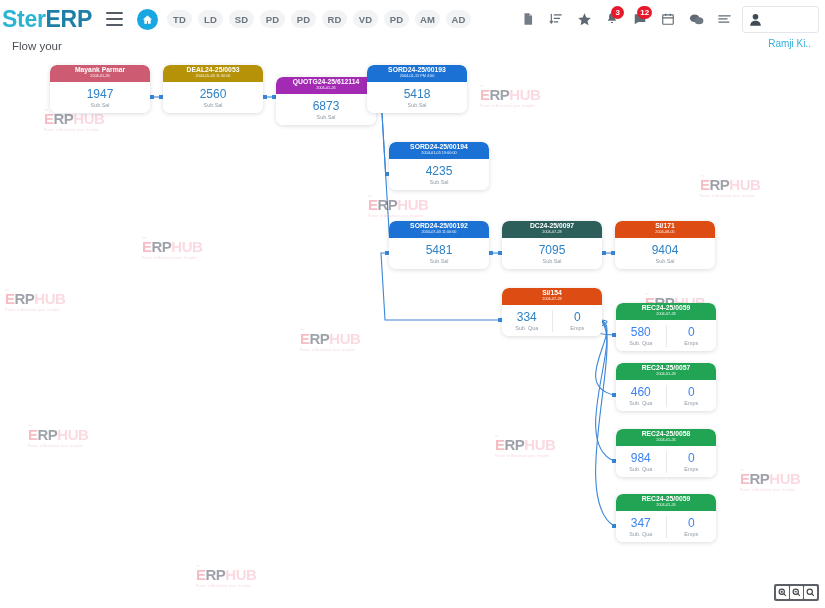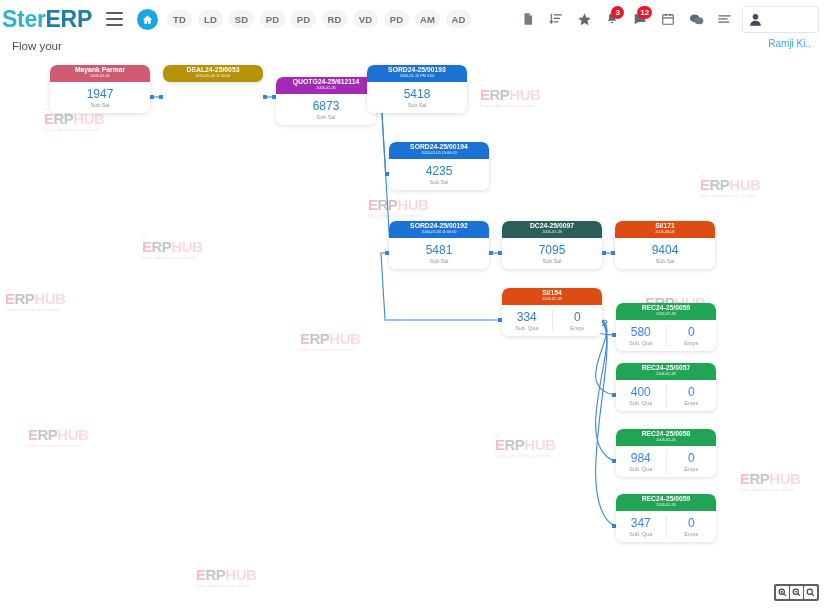--- a/index.html
+++ b/index.html
@@ -107,21 +107,21 @@
   
   .wm {
     position: absolute;
     width: 78px;
     opacity: 0.40;
     pointer-events: none;
     user-select: none;
   }
   .wm .wm-main { font-size: 15px; font-weight: bold; letter-spacing: -0.5px; white-space: nowrap; }
   .wm .wm-e { color: #ef5a6f; }
-  .wm .wm-rp { color: #737373; }
+  .wm .wm-rp { color: #0f172a; }
   .wm .wm-hub { color: #f3a3b4; }
   .wm .wm-sub { font-size: 3.4px; color: #e99aab; letter-spacing: 0.2px; margin-top: 1px; white-space: nowrap; }
   .wm .wm-top { font-size: 3px; color: #f0b8c4; margin-bottom: -2px; }
 
   
   .node {
     position: absolute;
     width: 100px;
     background: #ffffff;
     border-radius: 7px;
@@ -374,20 +374,26 @@
             <div class="mv">1947</div>
             <div class="ml">Sub.Sal</div>
           </div>
         </div>
       </div>
       <div class="node" style="left: 163px; top: 9px;">
         <div class="node-head" style="background: rgb(181, 146, 8);">
           <div class="node-title">DEAL24-25/0053</div>
           <div class="node-date">2004-05-03 11:30:00</div>
         </div>
+        <div class="node-body">
+          <div class="metric">
+            <div class="mv">2560</div>
+            <div class="ml">Sub.Sal</div>
+          </div>
+        </div>
       </div>
       <div class="node" style="left: 276px; top: 21px;">
         <div class="node-head" style="background: rgb(163, 43, 180);">
           <div class="node-title">QUOTG24-25/612114</div>
           <div class="node-date">2004-01-26</div>
         </div>
         <div class="node-body">
           <div class="metric">
             <div class="mv">6873</div>
             <div class="ml">Sub.Sal</div>
@@ -486,21 +492,21 @@
           </div>
         </div>
       </div>
       <div class="node" style="left: 616px; top: 307px;">
         <div class="node-head" style="background: rgb(33, 164, 84);">
           <div class="node-title">REC24-25/0057</div>
           <div class="node-date">2004-01-28</div>
         </div>
         <div class="node-body split">
           <div class="metric green">
-            <div class="mv">400</div>
+            <div class="mv">460</div>
             <div class="ml">Sub. Qua</div>
           </div>
           <div class="metric green">
             <div class="mv">0</div>
             <div class="ml">Emps</div>
           </div>
         </div>
       </div>
       <div class="node" style="left: 616px; top: 373px;">
         <div class="node-head" style="background: rgb(33, 164, 84);">

